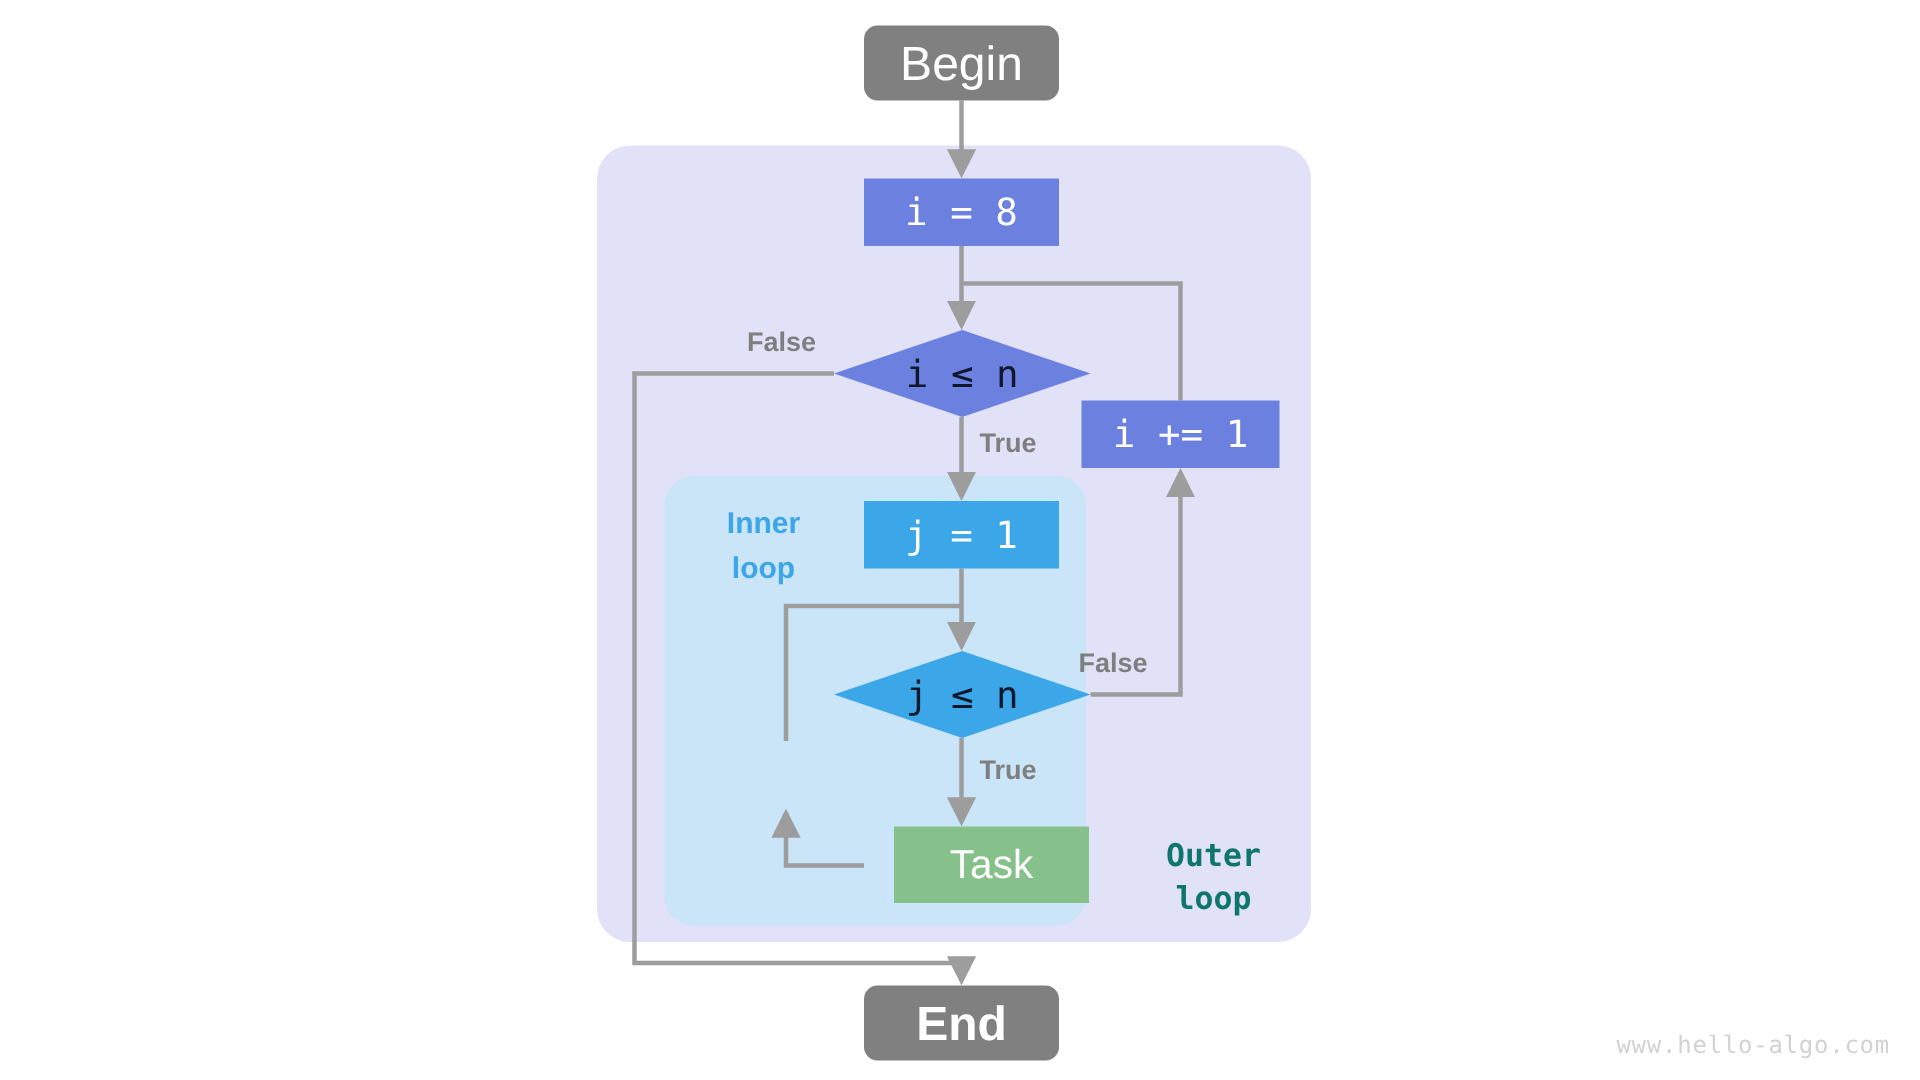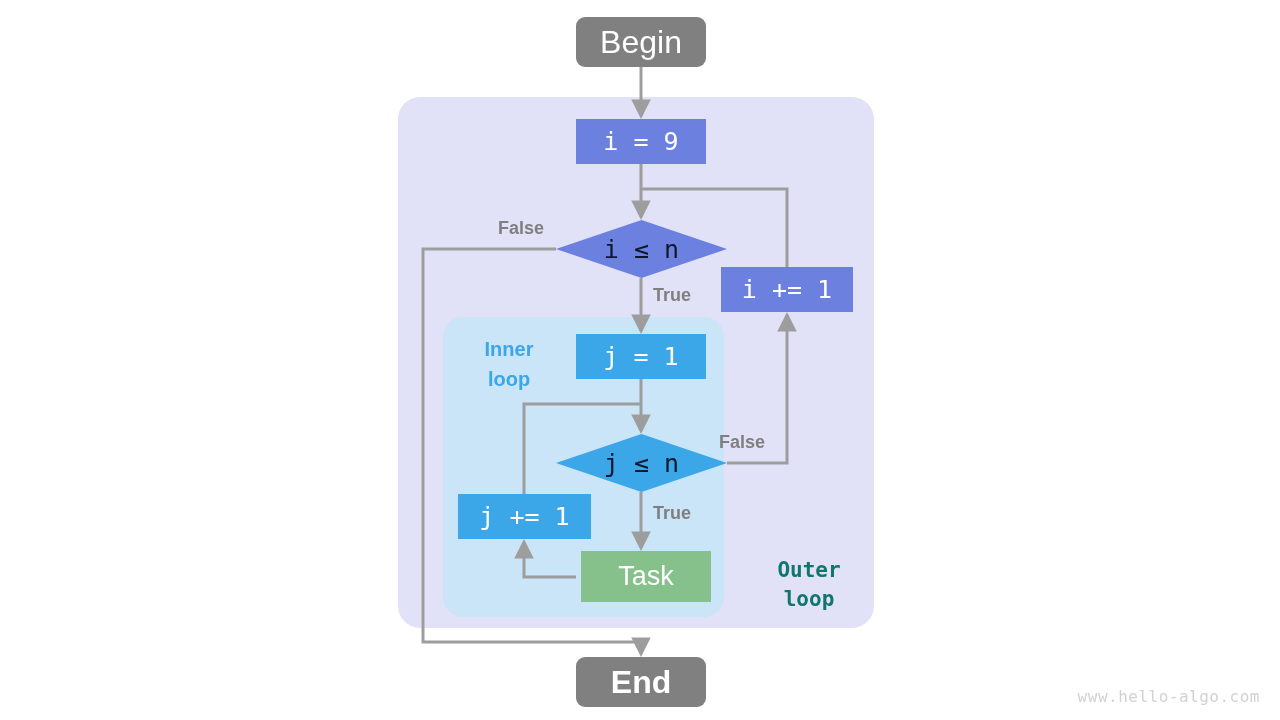--- a/index.html
+++ b/index.html
@@ -99,21 +99,21 @@
     font-family: "Liberation Sans", sans-serif;
     font-size: 27px;
   }
 
   .begin  { left: 576px; top: 17px;  width: 130px; height: 50px; }
   .end    { left: 576px; top: 657px; width: 130px; height: 50px; font-weight: bold; }
   .i-init { left: 576px; top: 119px; width: 130px; height: 45px; }
   .i-inc  { left: 721px; top: 267px; width: 132px; height: 45px; }
   .j-init { left: 576px; top: 334px; width: 130px; height: 45px; }
   .j-inc  { left: 458px; top: 494px; width: 133px; height: 45px; }
-  .task   { left: 581px; top: 551px; width: 130px; height: 51px; }
+  .task   { left: 596px; top: 551px; width: 130px; height: 51px; }
 
   
   .diamond {
     position: absolute;
     display: flex;
     align-items: center;
     justify-content: center;
   }
   .diamond .shape {
     position: absolute;
@@ -192,21 +192,21 @@
 
       <path d="M 524 494 L 524 404 L 641 404"></path>
     </g>
   </svg>
 
   <div class="node node-term begin">
     <span>Begin</span>
   </div>
 
   <div class="node node-proc-purple i-init">
-    <span>i = 9</span>
+    <span>i = 8</span>
   </div>
 
   <div class="diamond d-outer">
     <svg class="shape" viewBox="0 0 171 58" preserveAspectRatio="none">
       <polygon points="85.5,0 171,29 85.5,58 0,29" fill="#6c80e0"></polygon>
     </svg>
     <span class="dtext">i ≤ n</span>
   </div>
 
   <div class="node node-proc-purple i-inc">
@@ -217,23 +217,20 @@
     <span>j = 1</span>
   </div>
 
   <div class="diamond d-inner">
     <svg class="shape" viewBox="0 0 171 58" preserveAspectRatio="none">
       <polygon points="85.5,0 171,29 85.5,58 0,29" fill="#3ba6e8"></polygon>
     </svg>
     <span class="dtext">j ≤ n</span>
   </div>
 
-  <div class="node node-proc-blue j-inc">
-    <span>j += 1</span>
-  </div>
 
   <div class="node node-task task">
     <span>Task</span>
   </div>
 
   <div class="node node-term end">
     <span>End</span>
   </div>
 
   <div class="group-label label-inner">Inner

